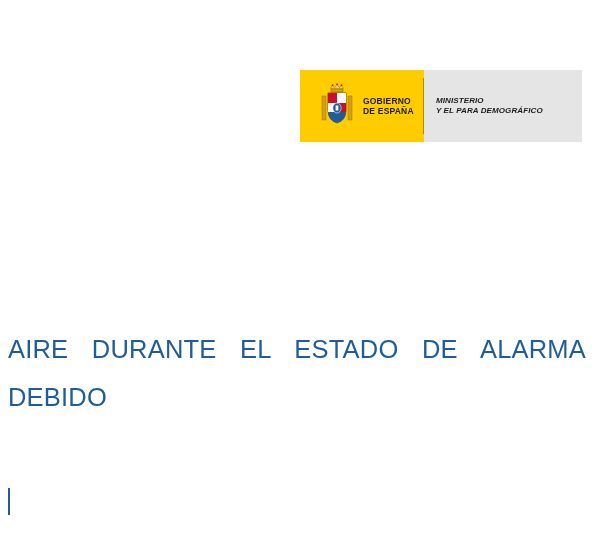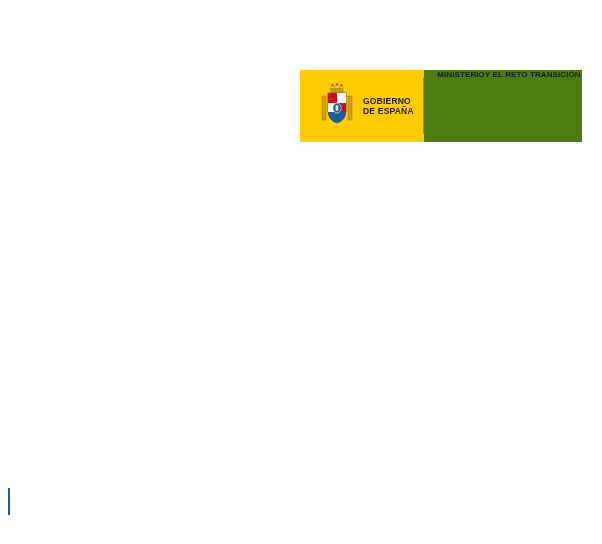--- a/index.html
+++ b/index.html
@@ -60,26 +60,28 @@
   .gov-text span {
     font-size: 8.5px;
     font-weight: bold;
     color: #1b1b1b;
     letter-spacing: 0.2px;
     white-space: nowrap;
   }
   .logo-right {
     flex: 1 1 auto;
     height: 100%;
-    background: #4d7c0f;
+    background: #e5e5e5;
     display: flex;
+    flex-direction: column;
     justify-content: center;
     padding-left: 12px;
     box-sizing: border-box;
     line-height: 1.22;
+    font-style: italic;
   }
   .logo-right span {
     font-size: 8px;
     font-weight: bold;
     color: #1b1b1b;
     letter-spacing: 0.1px;
     white-space: nowrap;
   }
 
   
@@ -141,21 +143,22 @@
       </svg>
     </div>
     <div class="gov-text">
       <span>GOBIERNO</span>
       <span>DE ESPAÑA</span>
     </div>
   </div>
 
   <div class="logo-right">
     <span>MINISTERIO</span>
-    <span>Y EL RETO TRANSICIÓN</span>
+    <span>Y EL PARA DEMOGRÁFICO</span>
   </div>
 
 </div>
 
 <div class="doc-title">
+  <div>AIRE DURANTE EL ESTADO DE ALARMA DEBIDO</div>
 </div>
 
 <div class="title-rule"></div>
 
 </body></html>

